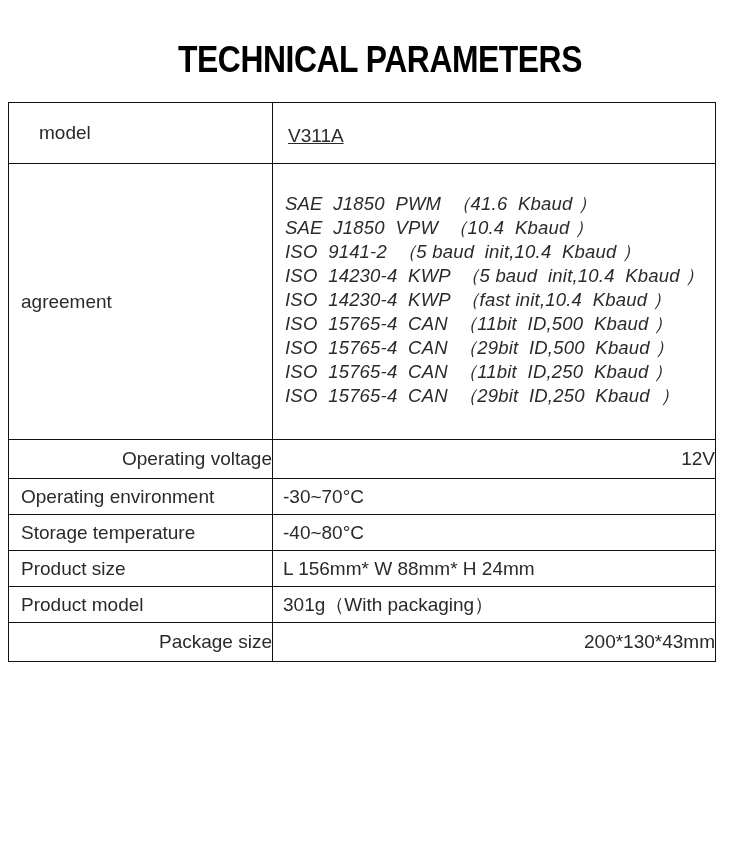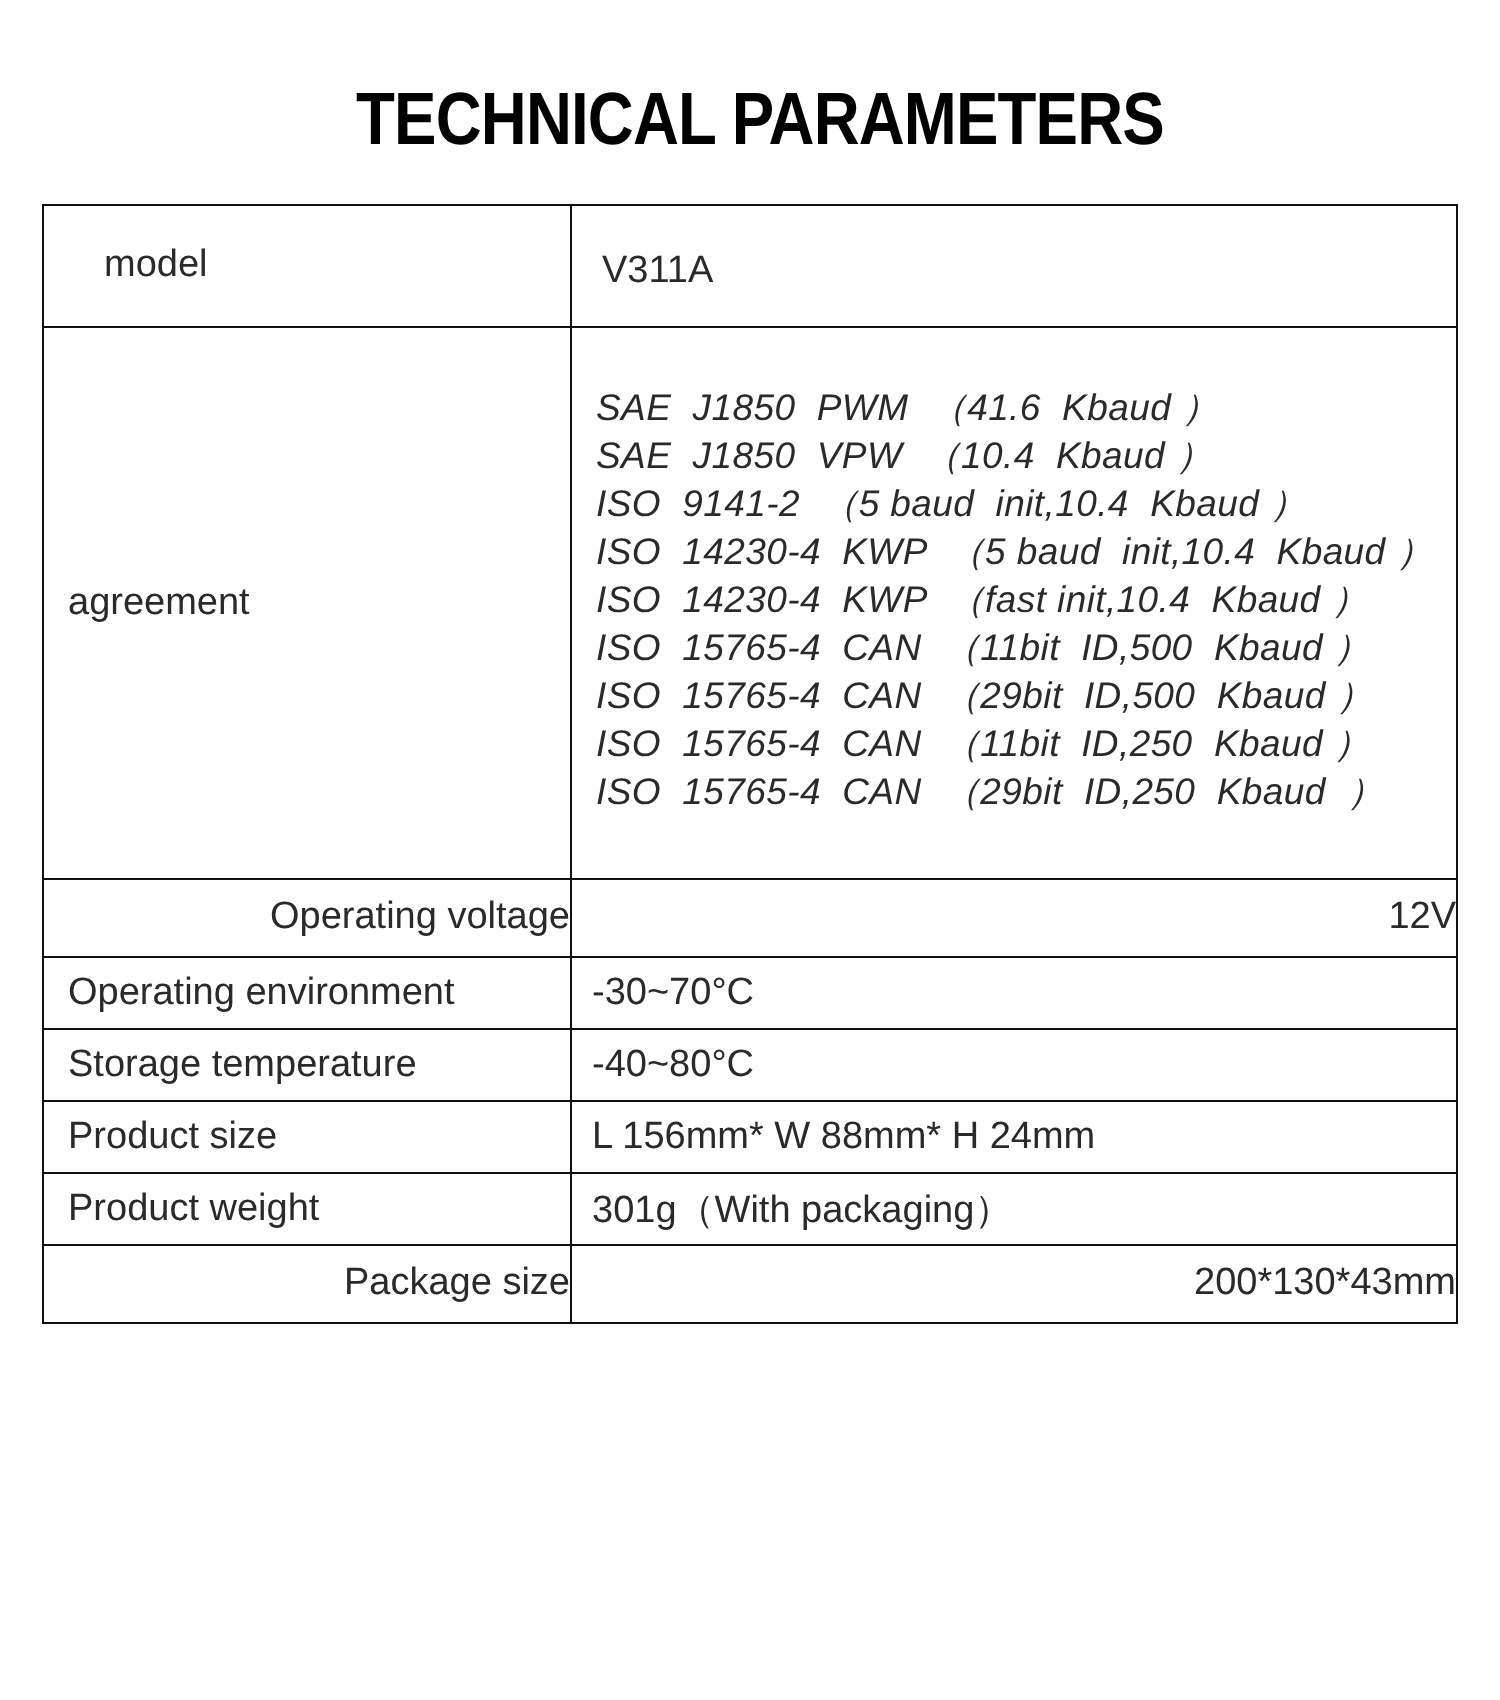--- a/index.html
+++ b/index.html
@@ -25,21 +25,21 @@
       font-weight: 700;
       font-size: 37px;
       letter-spacing: -0.5px;
       color: #000000;
       transform: scaleX(0.86);
       transform-origin: 380px 0;
       line-height: 48px;
     }
     table.params {
       position: absolute;
-      left: 21px;
+      left: 8px;
       top: 102px;
       width: 708px;
       border-collapse: collapse;
       table-layout: fixed;
     }
     table.params td {
       border: 1.5px solid #111111;
       padding: 0;
       vertical-align: middle;
       font-size: 19px;
@@ -48,21 +48,21 @@
     }
     td.label {
       width: 233px;
       padding-left: 12px !important;
     }
     td.value {
       padding-left: 10px !important;
     }
     tr.r-model td { height: 54px; }
     tr.r-model td.label { padding-left: 30px !important; }
-    tr.r-model td.value { padding-left: 15px !important; padding-top: 6px !important; }
+    tr.r-model td.value { padding-left: 15px !important; padding-top: 6px !important; text-decoration: underline; }
     tr.r-agreement td { height: 273px; }
     tr.r-agreement td.value { padding-left: 12px !important; padding-top: 2px !important; vertical-align: top; }
     .agreement-list {
       margin: 0;
       padding: 26px 0 0 0;
       list-style: none;
       font-style: italic;
     }
     .agreement-list li {
       font-size: 18.5px;
@@ -112,21 +112,21 @@
     </tr>
     <tr class="r-std">
       <td class="label">Storage temperature</td>
       <td class="value">-40~80°C</td>
     </tr>
     <tr class="r-std">
       <td class="label">Product size</td>
       <td class="value">L 156mm* W 88mm* H 24mm</td>
     </tr>
     <tr class="r-std">
-      <td class="label">Product weight</td>
+      <td class="label">Product model</td>
       <td class="value">301g（With packaging）</td>
     </tr>
     <tr class="r-tall">
       <td class="label">Package size</td>
       <td class="value">200*130*43mm</td>
     </tr>
   </tbody>
 </table>
 
 </body></html>

